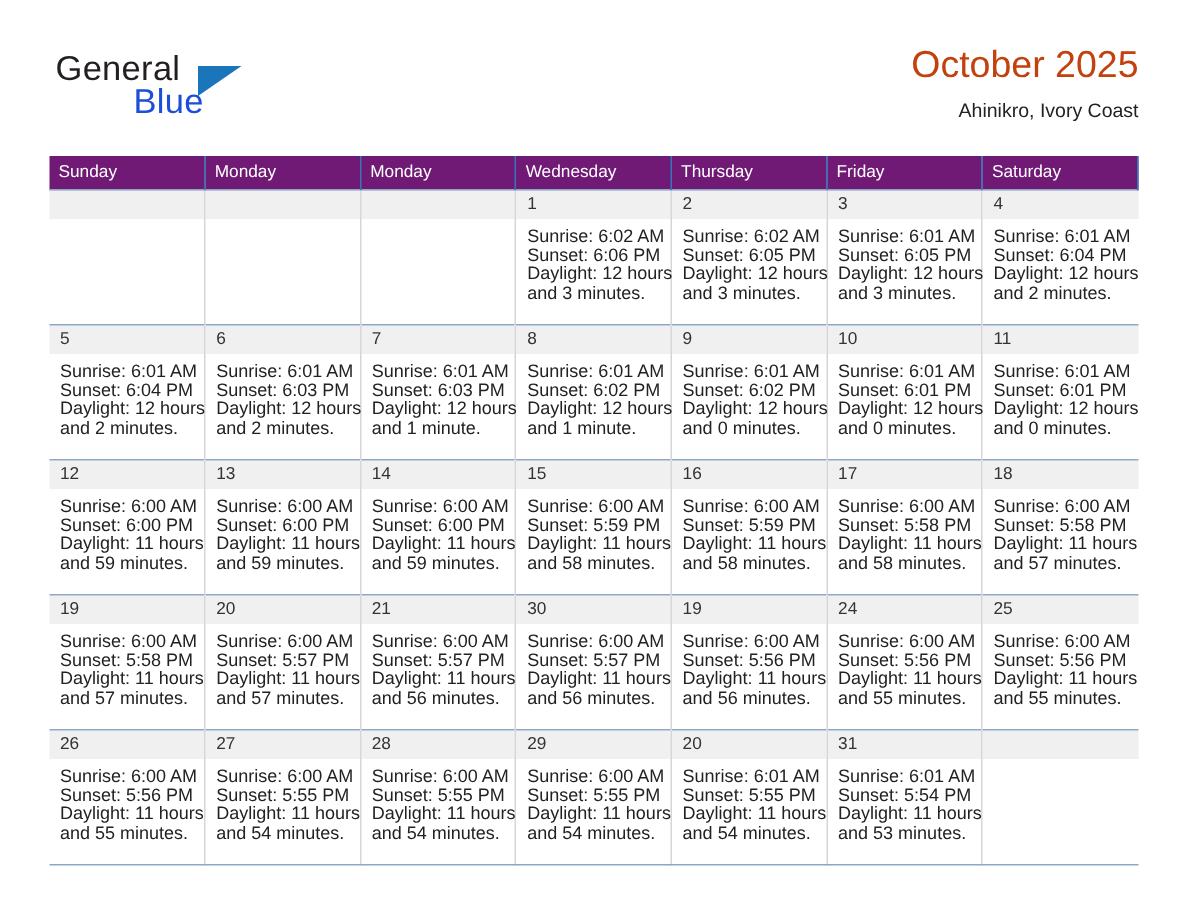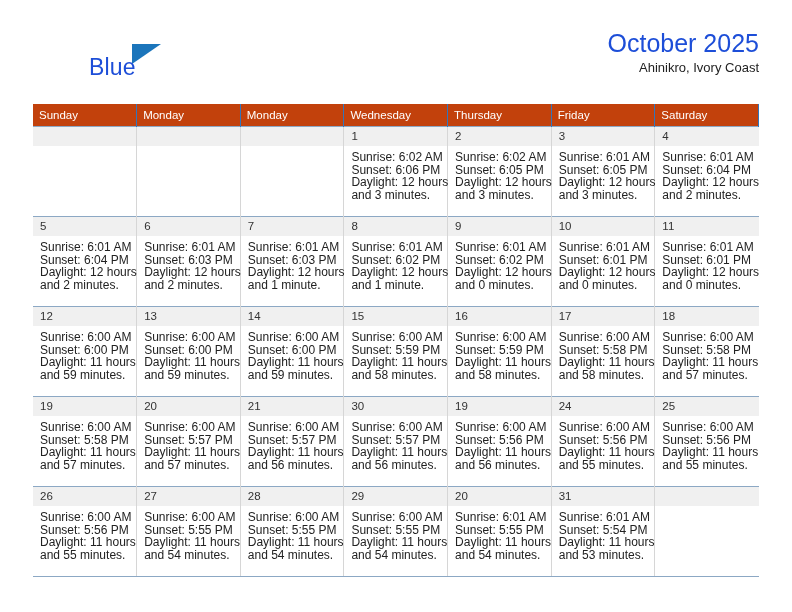--- a/index.html
+++ b/index.html
@@ -65,43 +65,44 @@
   }
 
   .title-wrap {
     position: absolute;
     right: 0;
     top: 0;
     text-align: right;
   }
   .cal-title {
     font-size: 25px;
-    color: #1d4ed8;
+    color: #c2410c;
     line-height: 30px;
     white-space: nowrap;
     text-align: right;
   }
   .cal-subtitle {
     font-size: 13px;
     color: #222222;
     line-height: 20px;
+    margin-top: 6px;
     white-space: nowrap;
   }
 
   
   .calendar {
     position: absolute;
     left: 33px;
     top: 104px;
     width: 726px;
     border-collapse: collapse;
     table-layout: fixed;
   }
   .calendar th {
-    background: #c2410c;
+    background: #701a75;
     color: #ffffff;
     font-size: 11.5px;
     font-weight: normal;
     text-align: left;
     padding: 5px 0 5px 6px;
     height: 19px;
     box-sizing: border-box;
     border-right: 1px solid #3275bb;
   }
   .calendar td {
@@ -137,20 +138,21 @@
   td.empty .cell-body { visibility: hidden; }
 </style>
 </head>
 <body>
 
 <div class="page">
 
   <div class="header">
 
     <div class="brand">
+      <span class="brand-general">General</span>
       <span class="brand-triangle"></span>
       <span class="brand-blue">Blue</span>
     </div>
 
     <div class="title-wrap">
       <div class="cal-title">October 2025</div>
       <div class="cal-subtitle">Ahinikro, Ivory Coast</div>
     </div>
 
   </div>

